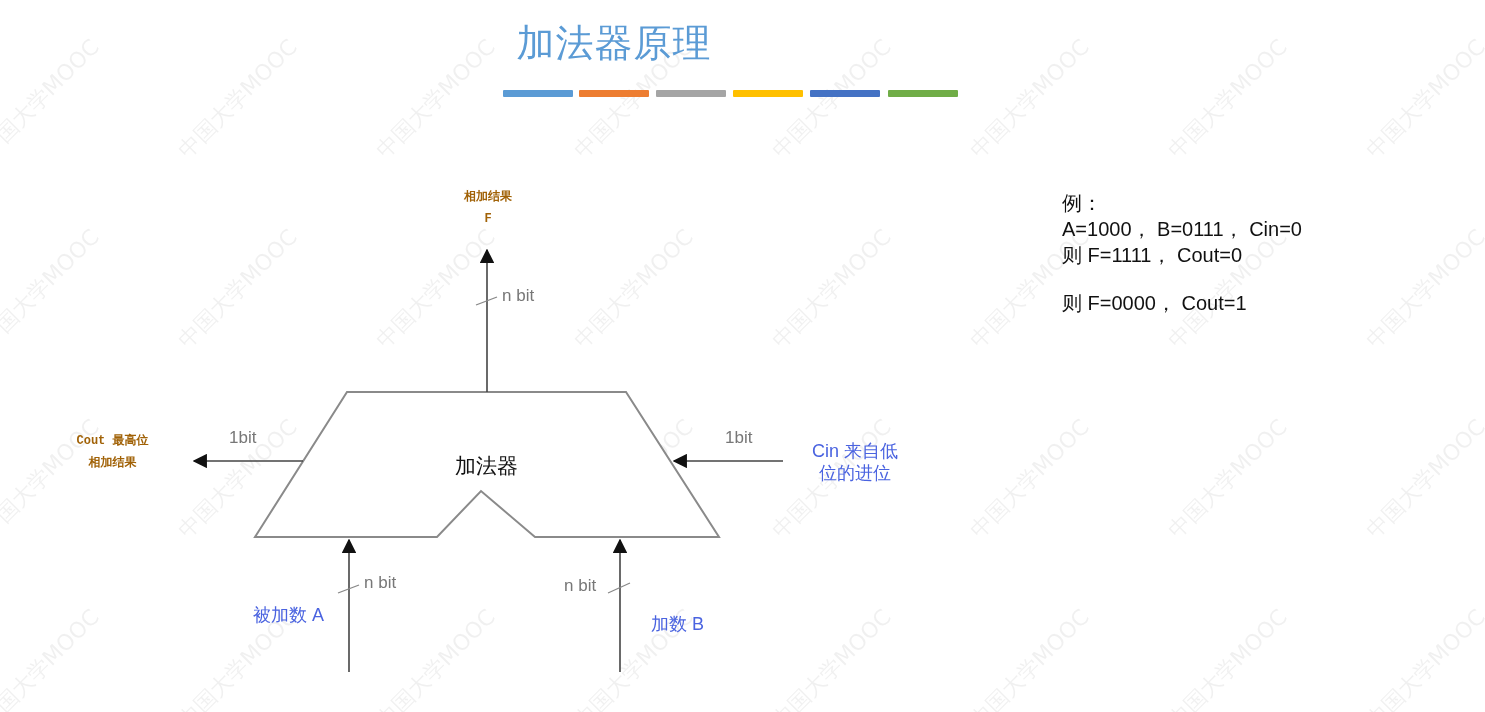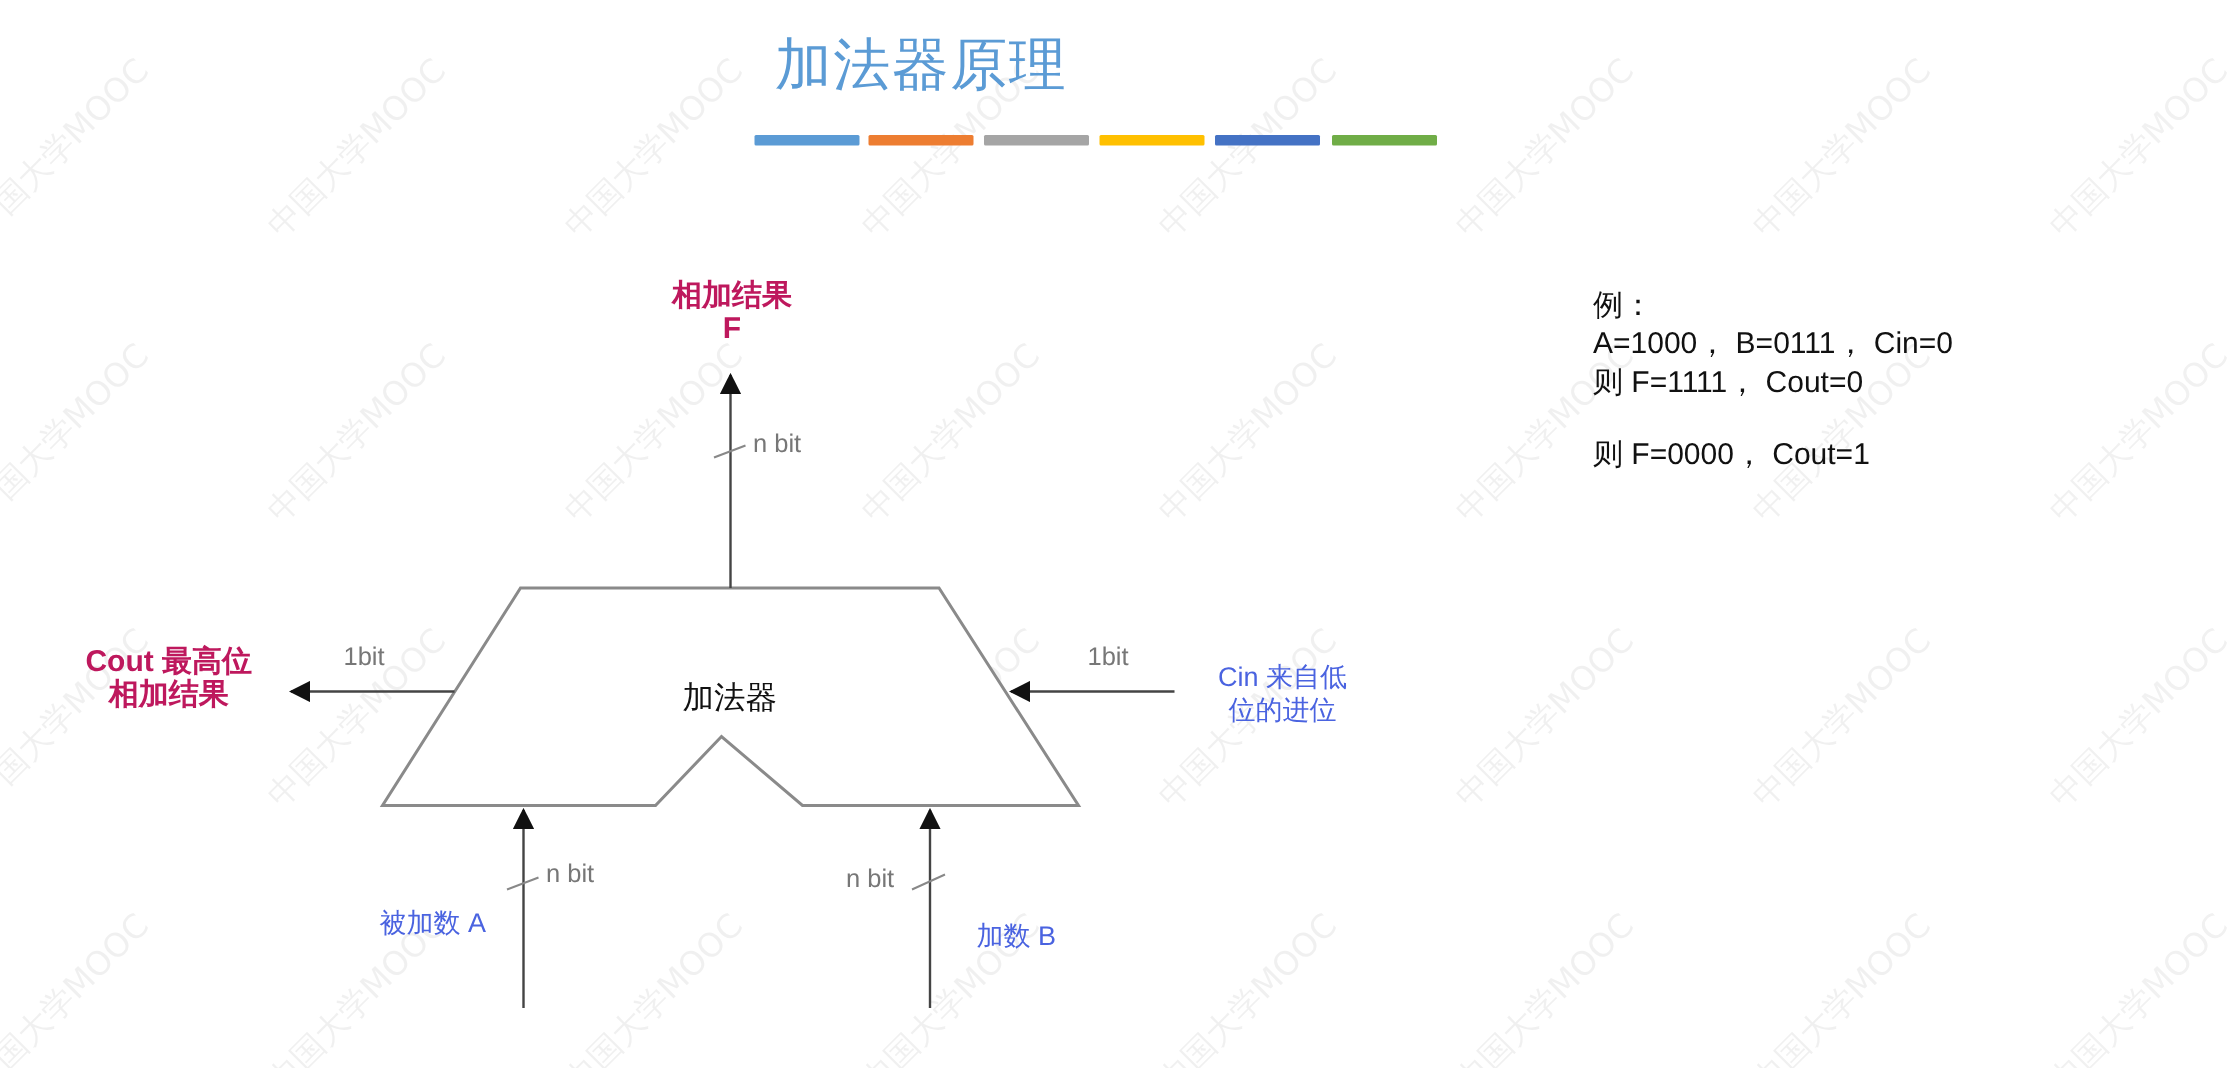--- a/index.html
+++ b/index.html
@@ -15,21 +15,21 @@
       font-family: "DejaVu Sans", sans-serif;
     }
     .title {
       position: absolute; left: 0; width: 1228px; top: 18px; text-align: center;
       font-family: "DejaVu Serif", serif; font-size: 38px; color: #5b9bd5;
       letter-spacing: 1px; z-index: 2;
     }
     .stripe { position: absolute; top: 90px; height: 7px; width: 70px; z-index: 2; border-radius: 1px; }
     svg.diagram { position: absolute; left: 0; top: 0; z-index: 1; }
     .lbl { position: absolute; z-index: 2; white-space: nowrap; line-height: 22px; }
-    .orange { color: #be185d; font-weight: bold; font-size: 20px; }
+    .orange { color: #a16207; font-weight: bold; font-size: 12px; font-family: Liberation Mono, monospace; }
     .blue { color: #4a63e0; font-size: 18px; }
     .grey { color: #777; font-size: 17px; }
     .black { color: #111; font-size: 21px; }
     .center { text-align: center; }
     .example {
       position: absolute; left: 1062px; top: 190px; z-index: 2;
       font-size: 20px; color: #111; line-height: 26px;
       font-family: "Liberation Sans", "DejaVu Sans", sans-serif;
     }
     .example div { height: 26px; }

